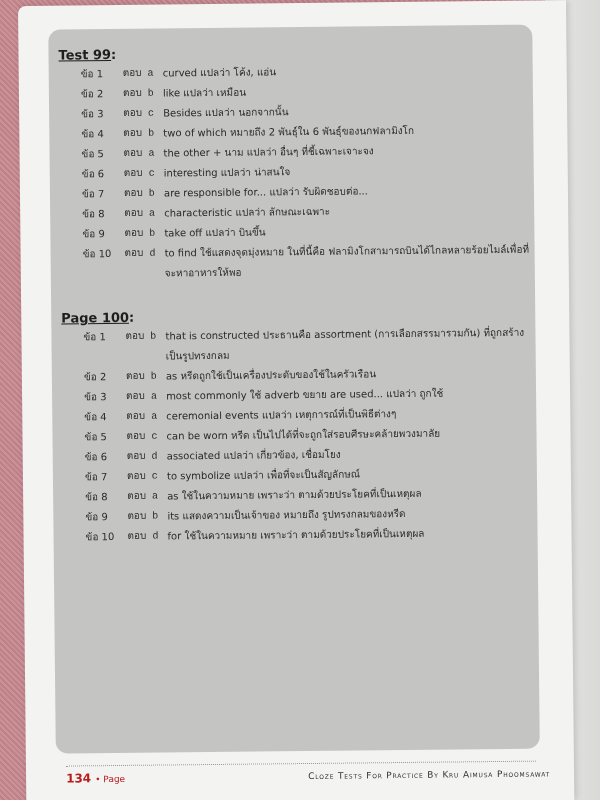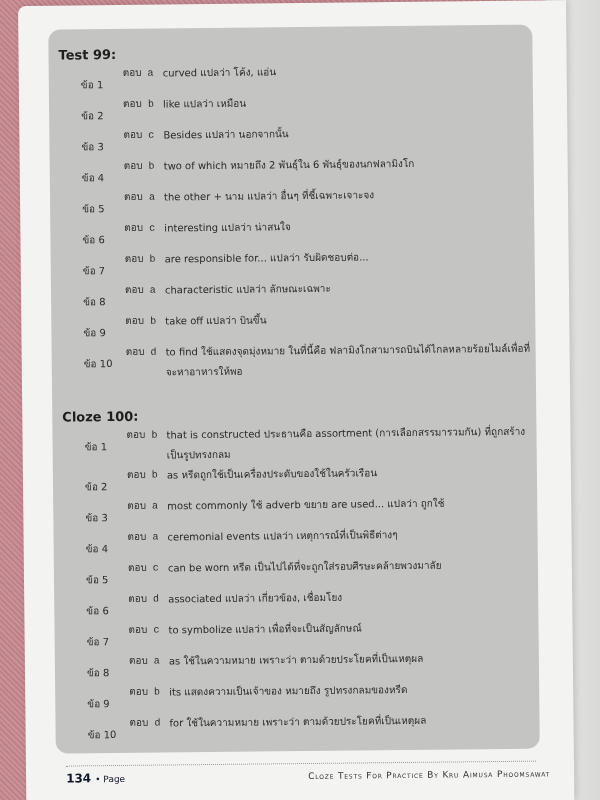--- a/index.html
+++ b/index.html
@@ -30,37 +30,37 @@
     position: absolute; left: 30px; top: 24px; width: 484px; height: 724px;
     background: #c4c4c2;
     border-radius: 12px;
   }
   .content { position: absolute; left: 40px; top: 42px; width: 470px; }
   .section-title {
     font-family: "DejaVu Sans", sans-serif;
     font-weight: bold; font-size: 13px; color: #1e1e1e;
     margin: 0 0 2px 0;
   }
-  .section-title .u { }
+  .section-title .u { text-decoration: underline; }
   .row {
     display: flex; align-items: flex-start;
     font-size: 10px; color: #2a2a2a; line-height: 20px;
     margin-left: 22px;
   }
-  .row .no { width: 42px; white-space: nowrap; margin-top: 11px; }
+  .row .no { width: 42px; white-space: nowrap; }
   .row .ans { width: 40px; white-space: nowrap; font-family: Liberation Mono, monospace; }
   .row .exp { flex: 1; line-height: 20px; }
   .gap { height: 26px; }
   .footer-line {
     position: absolute; left: 40px; top: 760px; width: 470px;
     border-top: 1px dotted #9a9a9a;
   }
   .page-num {
     position: absolute; left: 40px; top: 766px;
-    font-size: 12px; font-weight: bold; color: #0f172a;
+    font-size: 12px; font-weight: bold; color: #b91c1c;
   }
   .page-num .lbl { font-size: 9px; font-weight: normal; margin-left: 4px; }
   .book-title {
     position: absolute; right: 24px; top: 768px;
     font-size: 9px; letter-spacing: 0.8px; color: #333;
     font-variant: small-caps;
   }
 </style>
 </head>
 <body>
@@ -123,21 +123,21 @@
       <div class="row">
           <span class="no">ข้อ 10</span>
           <span class="ans">ตอบ d</span>
           <span class="exp">to find ใช้แสดงจุดมุ่งหมาย ในที่นี้คือ ฟลามิงโกสามารถบินได้ไกลหลายร้อยไมล์เพื่อที่จะหาอาหารให้พอ</span>
         </div>
     </div>
 
     <div class="gap"></div>
 
     <div class="section">
-      <div class="section-title"><span class="u">Cloze 100</span>:</div>
+      <div class="section-title"><span class="u">Page 100</span>:</div>
       <div class="row">
           <span class="no">ข้อ 1</span>
           <span class="ans">ตอบ b</span>
           <span class="exp">that is constructed ประธานคือ assortment (การเลือกสรรมารวมกัน) ที่ถูกสร้างเป็นรูปทรงกลม</span>
         </div>
       <div class="row">
           <span class="no">ข้อ 2</span>
           <span class="ans">ตอบ b</span>
           <span class="exp">as หรีดถูกใช้เป็นเครื่องประดับของใช้ในครัวเรือน</span>
         </div>

